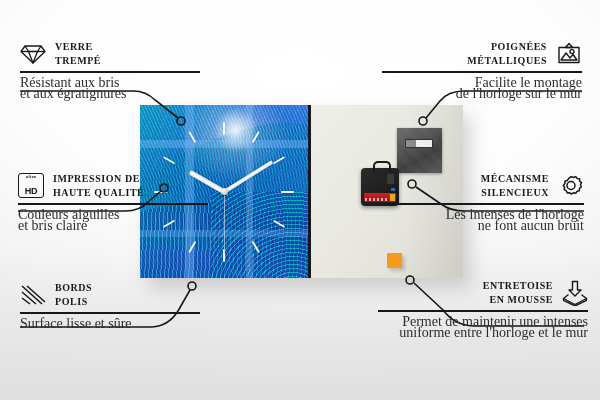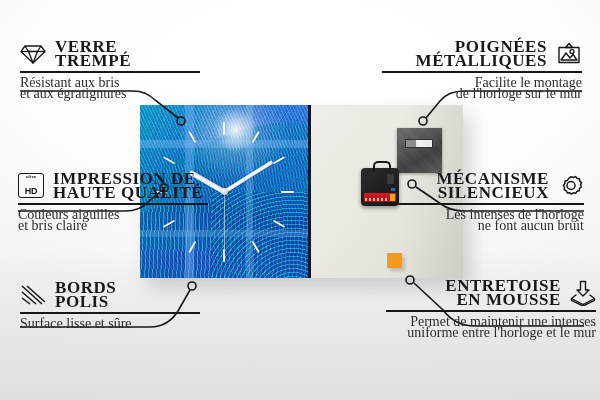--- a/index.html
+++ b/index.html
@@ -115,21 +115,21 @@
   .mech .dot{position:absolute;right:4px;top:20px;width:4px;height:3px;background:#2f6fa8;}
   .foam{position:absolute;left:76px;top:148px;width:15px;height:15px;background:#f59a1e;
         box-shadow:3px 3px 3px rgba(0,0,0,.16);}
 
   
   svg.connectors{position:absolute;left:0;top:0;width:600px;height:400px;z-index:5;pointer-events:none;}
 
   
   .feat{position:absolute;z-index:6;}
   .feat .head{display:flex;align-items:center;gap:9px;}
-  .feat .ttl{font-family:"Liberation Serif",serif;font-weight:bold;font-size:17px;
+  .feat .ttl{font-family:"Liberation Serif",serif;font-weight:bold;font-size:10px;
     letter-spacing:.55px;color:#17191c;line-height:13.5px;text-transform:uppercase;}
   .feat .rule{height:1.5px;background:#15171a;margin:4px 0 4px 0;}
   .feat .sub{font-family:"Liberation Serif",serif;font-size:14px;color:#2a2c30;line-height:11px;}
   .feat.left .head{justify-content:flex-start;}
   .feat.left .ttl{text-align:left;}
   .feat.left .sub{text-align:left;}
   .feat.right .head{justify-content:flex-end;}
   .feat.right .ttl{text-align:right;}
   .feat.right .sub{text-align:right;}
   .ico{width:26px;height:26px;flex:0 0 26px;display:flex;align-items:center;justify-content:center;color:#15171a;}
@@ -138,21 +138,21 @@
     display:flex;flex-direction:column;align-items:center;justify-content:center;line-height:1;gap:8px;}
   .hdbox .u{font-family:"Liberation Sans",sans-serif;font-size:4.4px;font-weight:bold;letter-spacing:.2px;}
   .hdbox .h{font-family:"Liberation Sans",sans-serif;font-size:9px;font-weight:bold;letter-spacing:-.2px;margin-top:.5px;}
 
   
   #f-verre{left:20px;top:40px;width:180px;}
   #f-impression{left:18px;top:172px;width:190px;}
   #f-bords{left:20px;top:281px;width:180px;}
   #f-poignees{right:18px;top:40px;width:200px;}
   #f-mecanisme{right:16px;top:172px;width:200px;}
-  #f-entretoise{right:4px;top:279px;width:210px;}
+  #f-entretoise{right:12px;top:279px;width:210px;}
 </style>
 </head>
 <body>
 
 <div id="stage">
 
   <div class="product">
     <div class="prod-shadow"></div>
 
     <div class="front">

